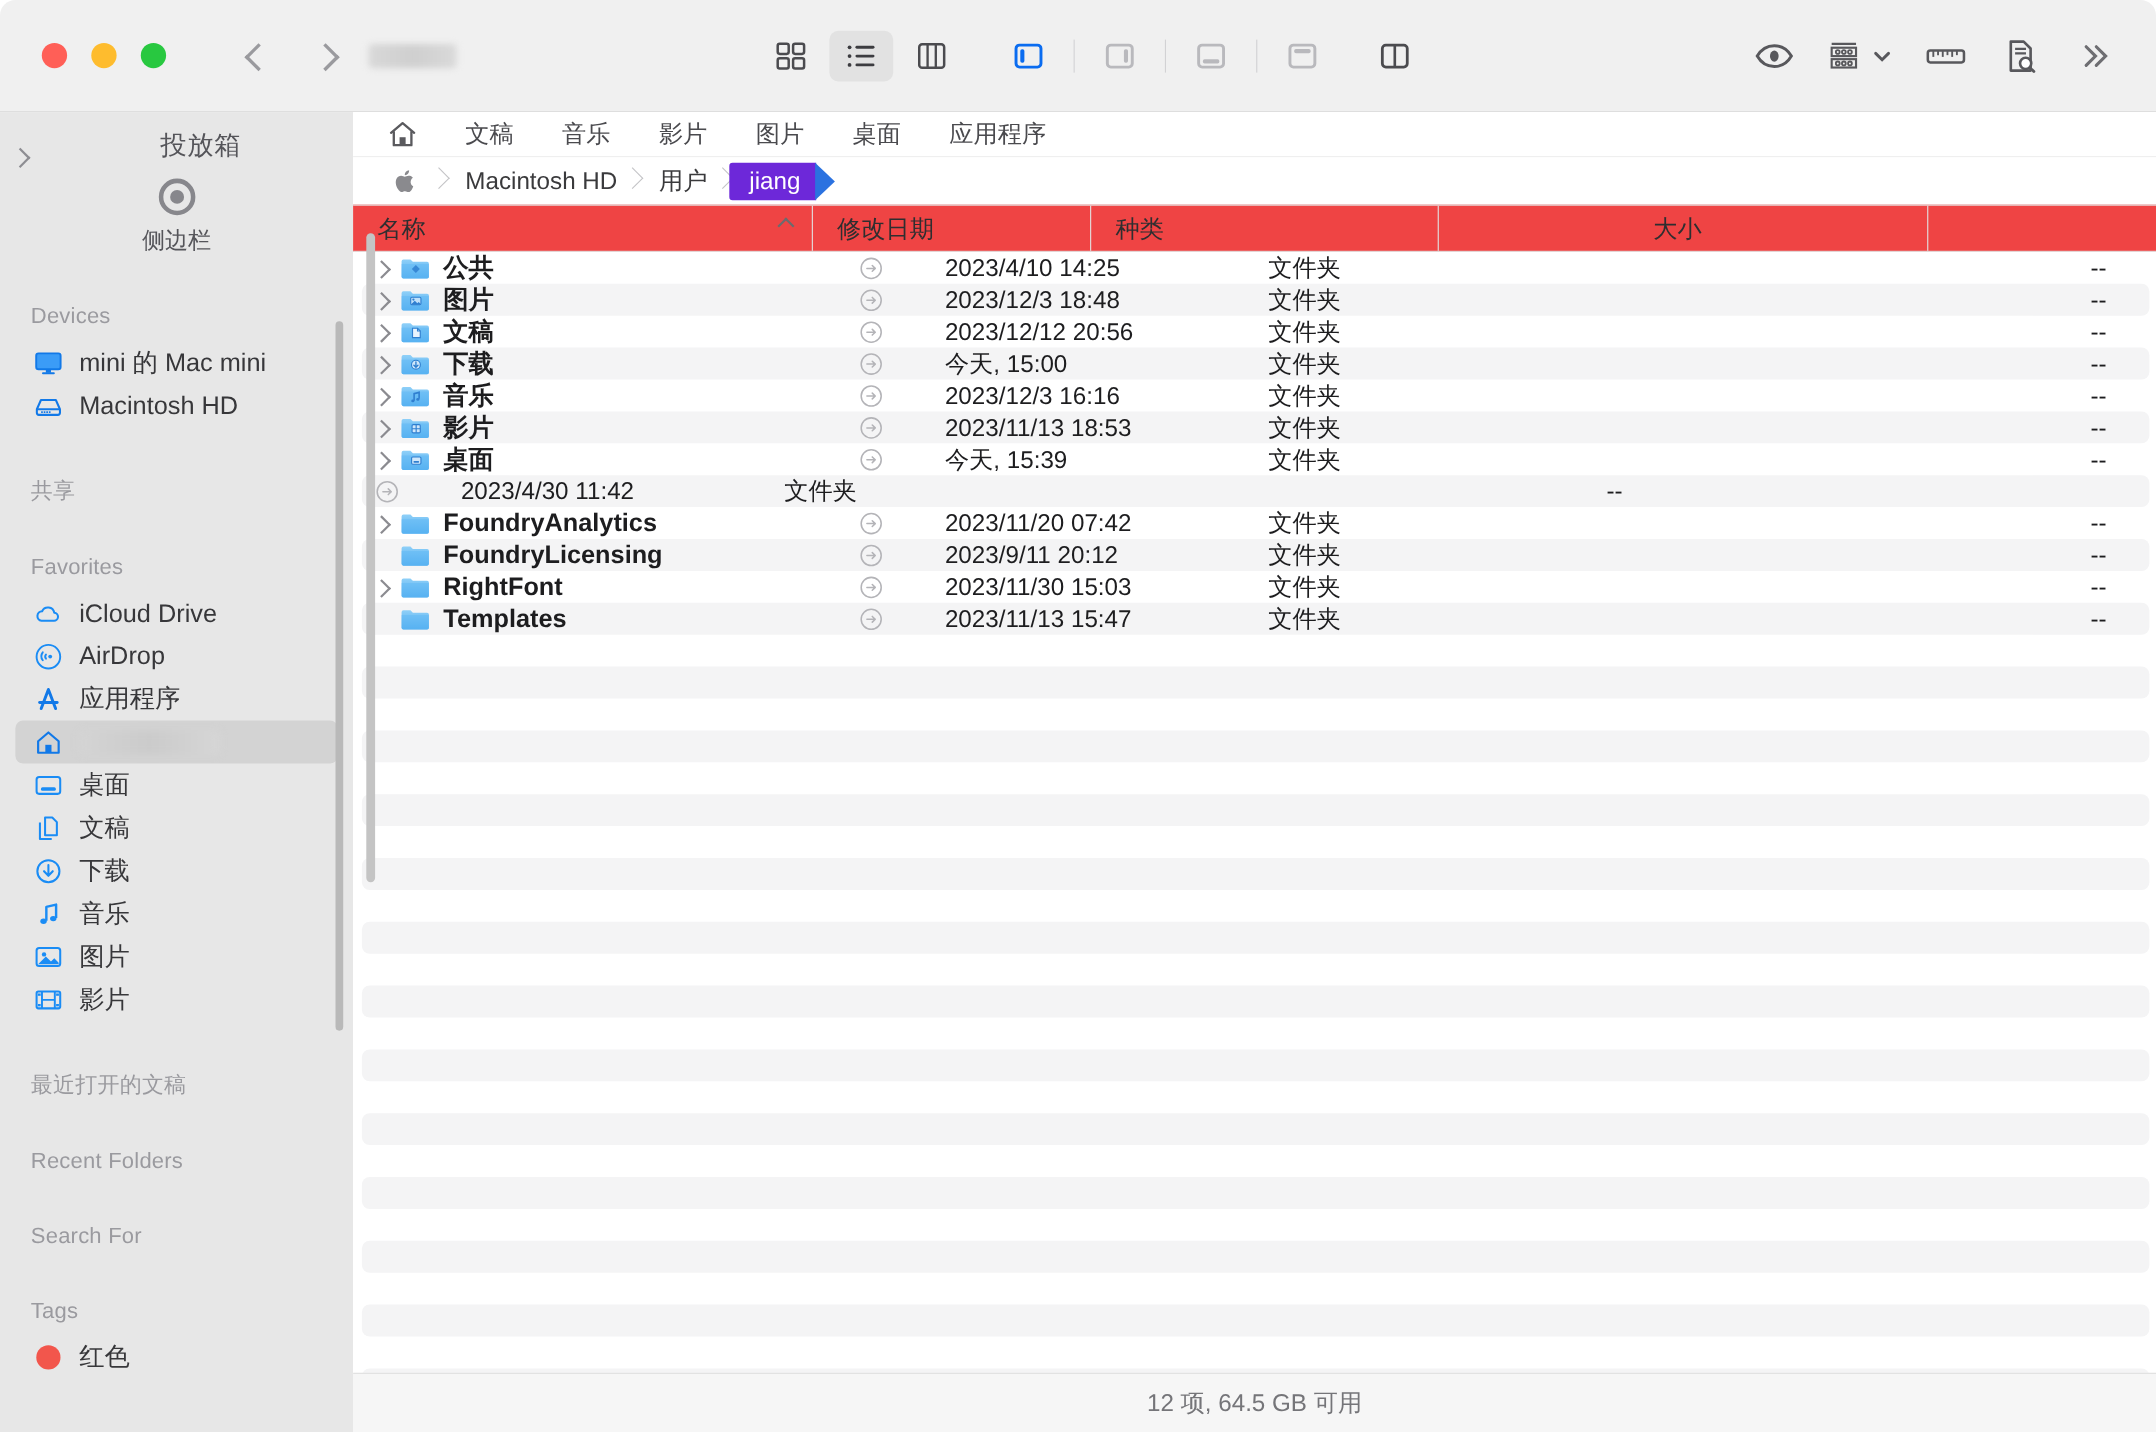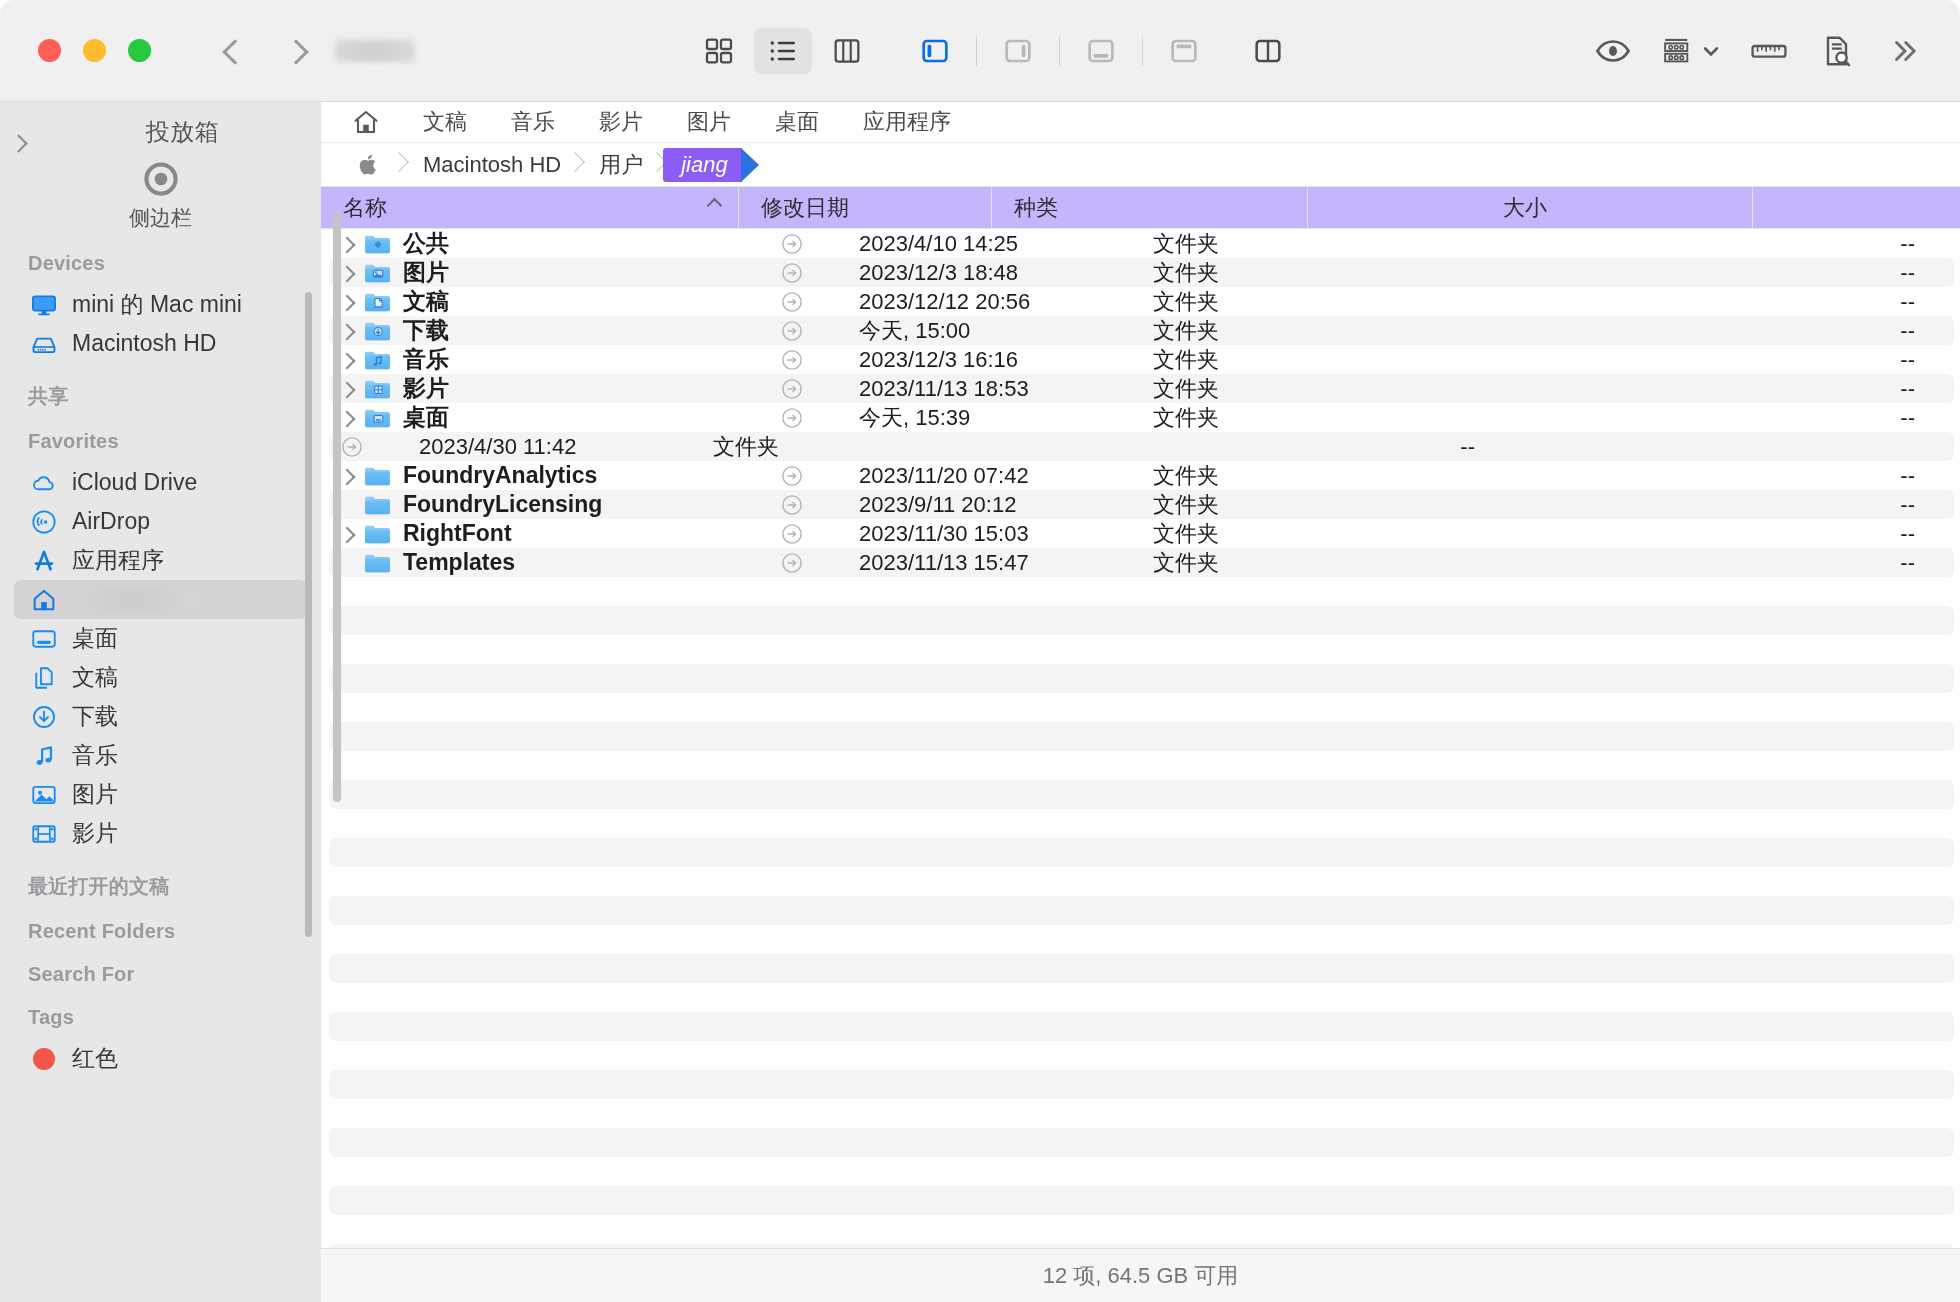--- a/index.html
+++ b/index.html
@@ -70,22 +70,22 @@
   .sb-drop-sub { font-size: 21px; color: #55555a; }
   .sb-arrow {
     position: absolute; left: 10px; top: 30px; width: 22px; height: 22px;
   }
   .sb-arrow::before {
     content:''; position:absolute; width: 11px; height: 11px;
     border-right: 2.6px solid #8d8d92; border-top: 2.6px solid #8d8d92;
     transform: rotate(45deg); top: 5px; left: 2px;
   }
   .sb-sec {
-    font-size: 20px; font-weight: bold; color: #9a9a9f;
-    padding: 0 0 0 28px; margin-top: 20px; margin-bottom: 10px;
+    font-size: 20px; font-weight: normal; color: #9a9a9f;
+    padding: 0 0 0 28px; margin-top: 45px; margin-bottom: 10px;
     letter-spacing: .2px;
   }
   .sb-item {
     display: flex; align-items: center; gap: 14px;
     height: 39px; margin: 0 14px; padding-left: 16px;
     border-radius: 7px; cursor: default;
   }
   .sb-item.selected { background: #d3d3d3; }
   .sb-ico { width: 28px; height: 28px; flex: 0 0 28px; display:flex; align-items:center; justify-content:center; }
   .sb-label { font-size: 23px; color: #37373a; white-space: nowrap; }
@@ -124,36 +124,36 @@
     position: relative; height: 34px; display: flex; align-items: center;
     padding: 0 20px 0 18px; font-size: 22px; color: #3a3a3c; white-space: nowrap;
   }
   .crumb::after {
     content:''; position:absolute; right: -1px; top: 7px;
     width: 13px; height: 13px;
     border-right: 1.6px solid #c3c3c6; border-top: 1.6px solid #c3c3c6;
     transform: rotate(45deg);
   }
   .crumb.active {
-    background: #8b5cf6; color: #ffffff; border-radius: 3px 0 0 3px;
-    padding-right: 14px; margin-right: 18px; font-style: italic;
+    background: #6d28d9; color: #ffffff; border-radius: 3px 0 0 3px;
+    padding-right: 14px; margin-right: 18px;
   }
   .crumb.active::after { display:none; }
   .crumb.active .tip {
     position: absolute; right: -17px; top: 0; width: 0; height: 0;
     border-top: 17px solid transparent; border-bottom: 17px solid transparent;
     border-left: 18px solid #2b72e0;
   }
   .apple-crumb { padding-right: 24px; }
 
   
   .thead {
     height: 43px; display: flex; align-items: center;
     border-top: 1px solid #e3e3e3; border-bottom: 1px solid #e3e3e3;
-    background: #c4b5fd; position: relative;
+    background: #ef4444; position: relative;
   }
   .th {
     font-size: 22px; color: #2e2e30; display: flex; align-items: center;
     height: 100%; position: relative; padding-left: 22px;
   }
   .th + .th { border-left: 1px solid #e3e3e3; }
   .th .sortarrow {
     position: absolute; right: 18px; top: 13px;
     width: 11px; height: 11px;
     border-left: 2px solid #6b6b6e; border-top: 2px solid #6b6b6e;

